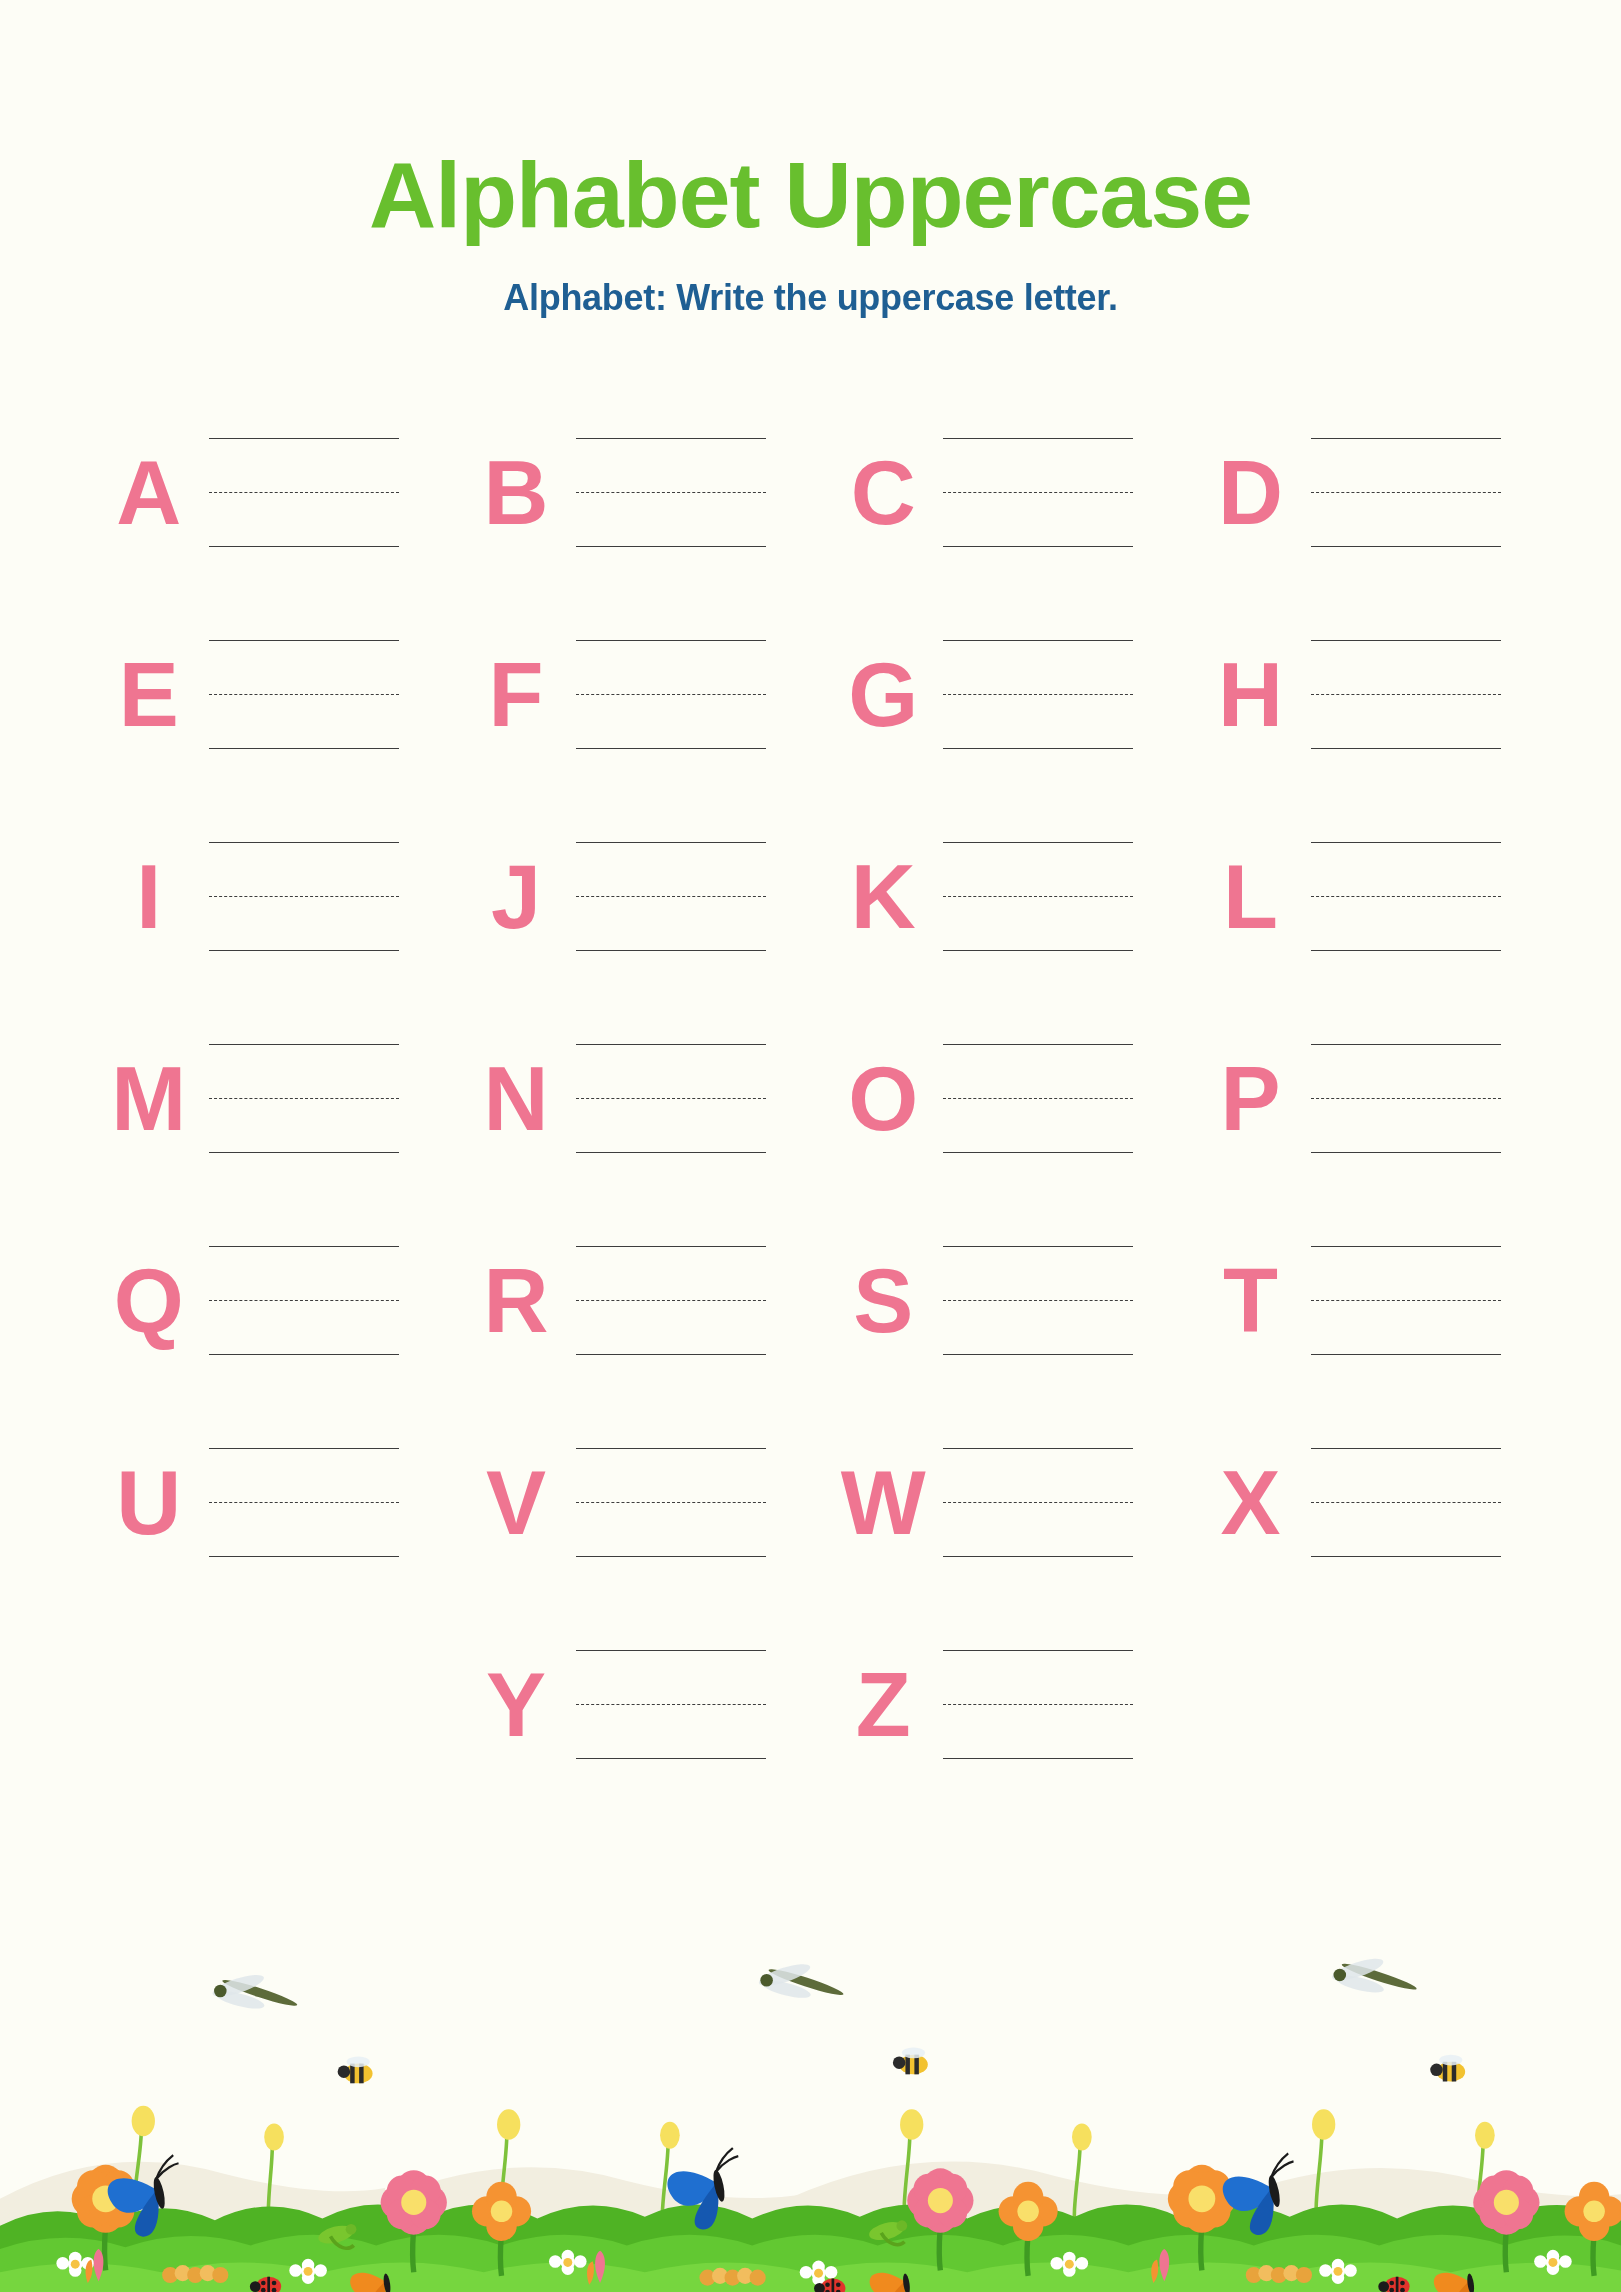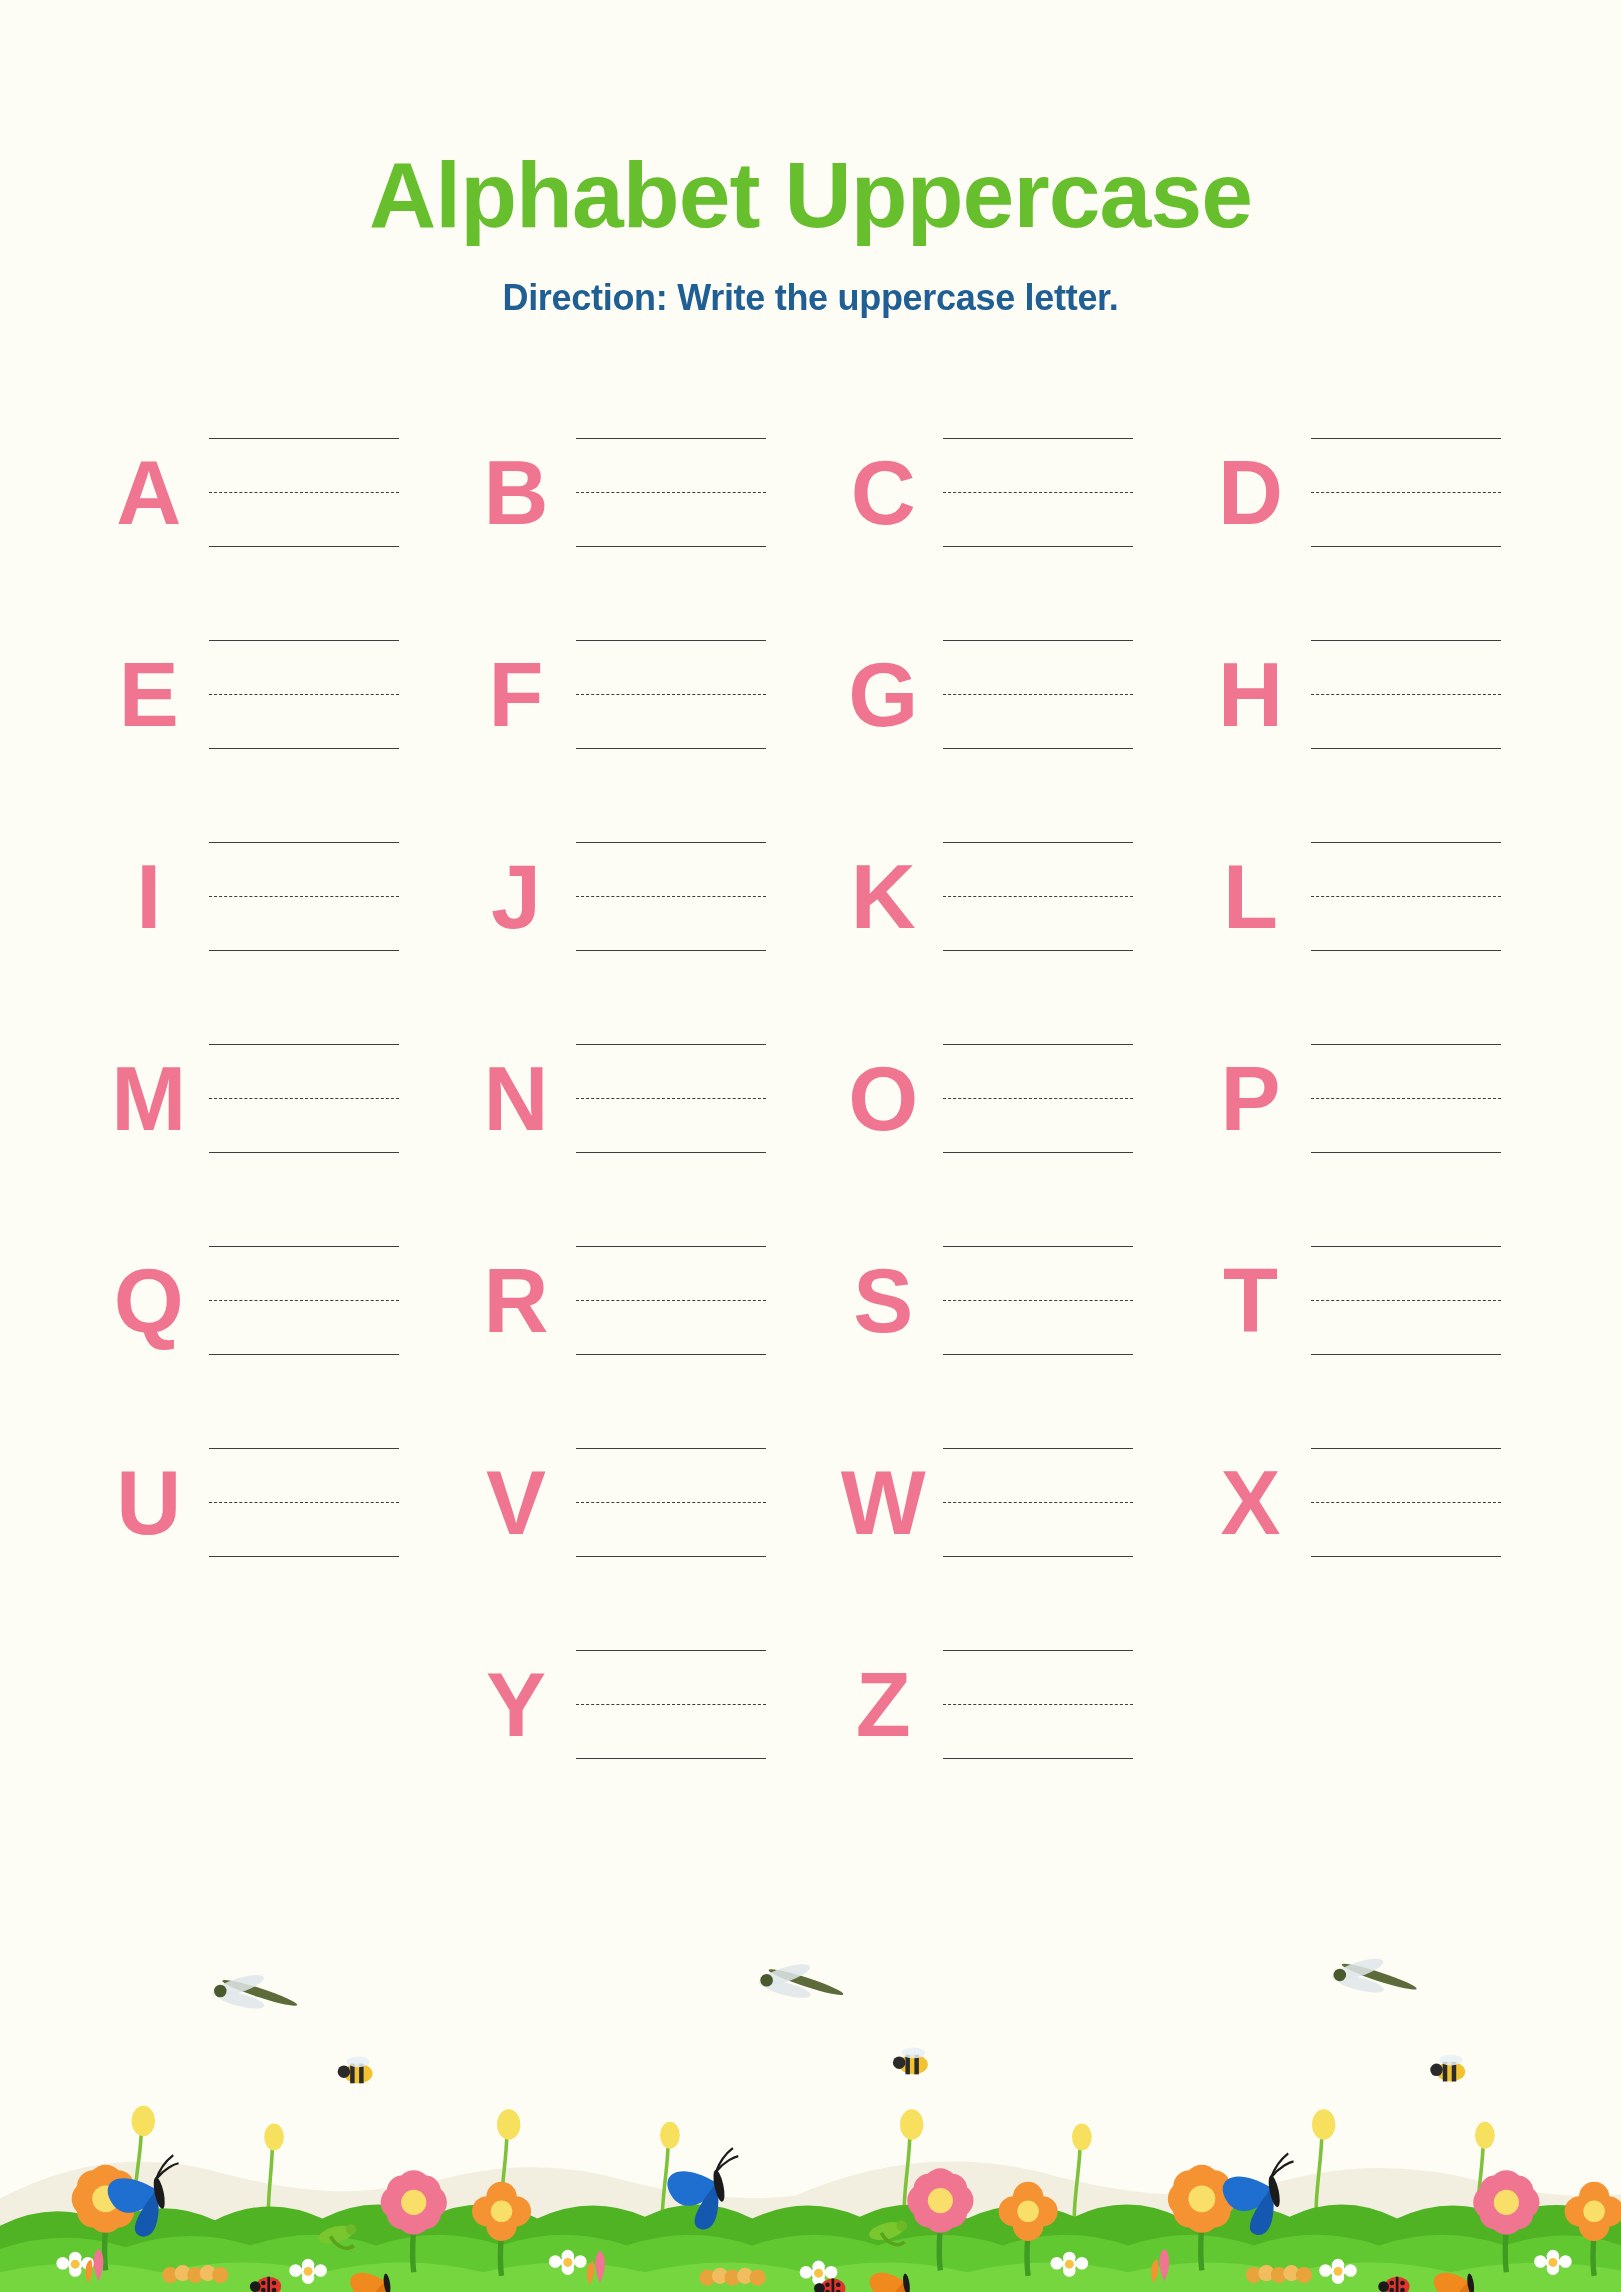--- a/index.html
+++ b/index.html
@@ -103,21 +103,21 @@
   }
   .garden svg { display: block; }
 </style>
 </head>
 <body>
 
 <div class="sheet">
 
   <div class="header">
     <h1 class="title">Alphabet Uppercase</h1>
-    <div class="direction">Direction: Write the uppercase letter.</div>
+    <div class="direction">Alphabet: Write the uppercase letter.</div>
   </div>
 
   <div class="grid">
 
     <div class="cell">
       <div class="letter">A</div>
       <div class="rule">
         <div class="line top"></div>
         <div class="line mid"></div>
         <div class="line bot"></div>

